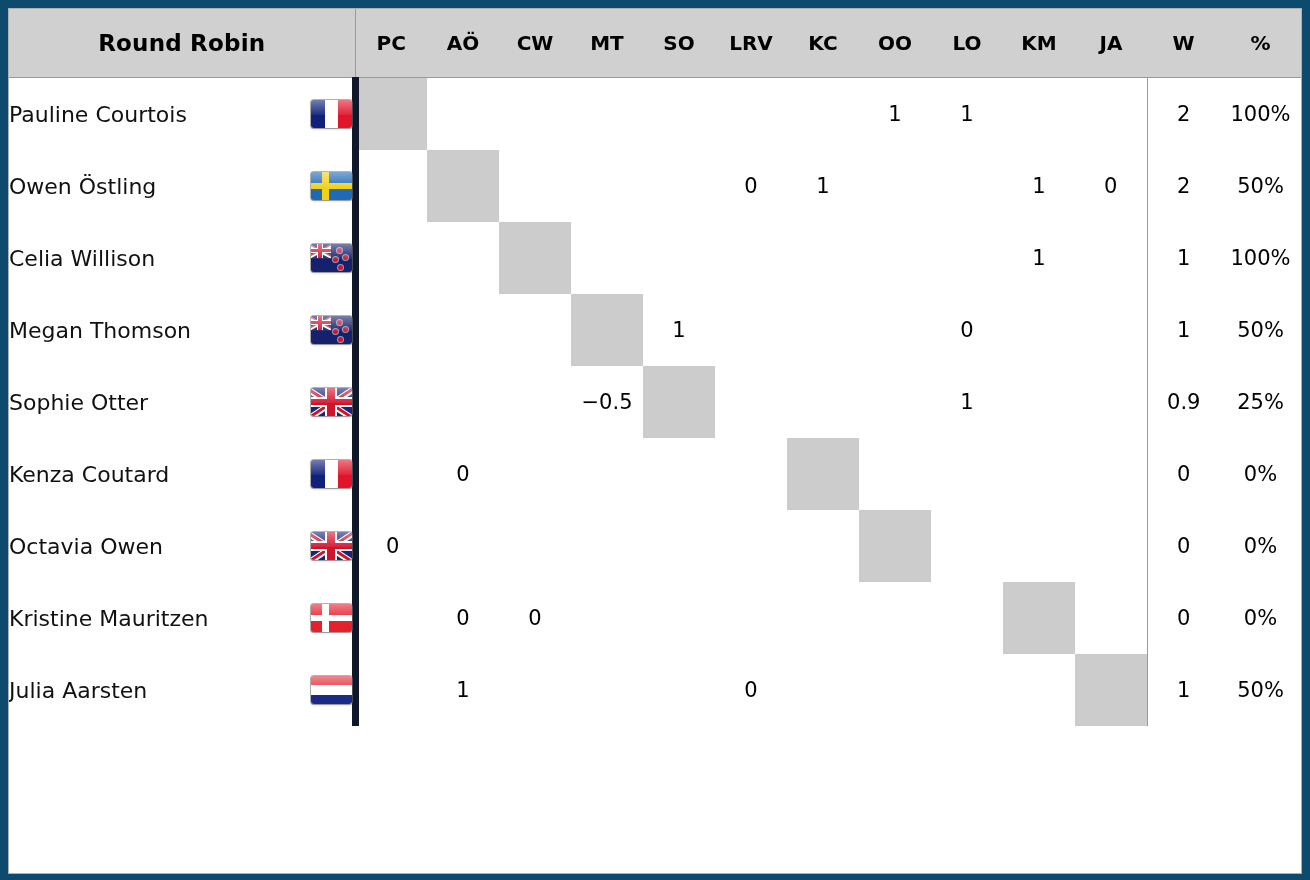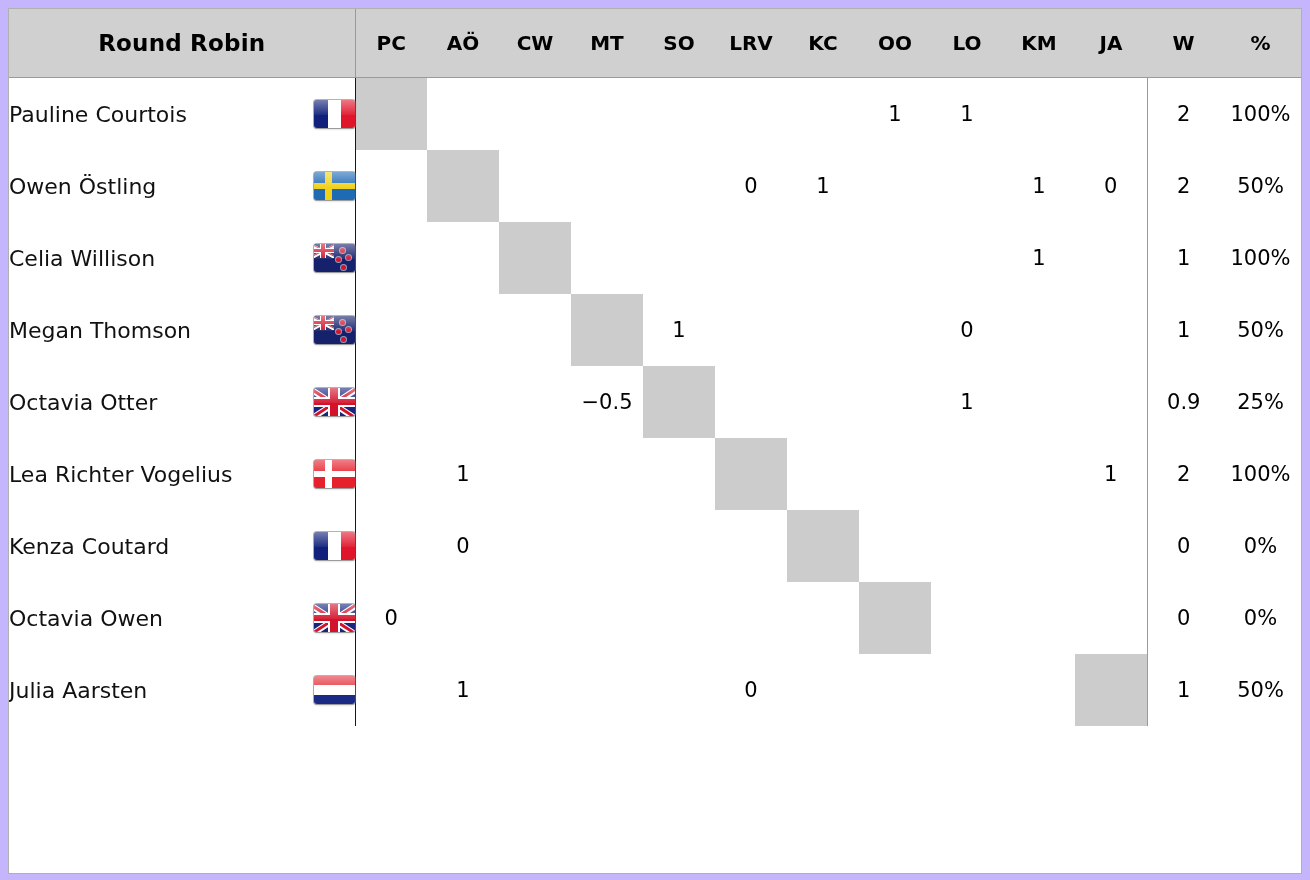--- a/index.html
+++ b/index.html
@@ -13,21 +13,21 @@
     font-family: "DejaVu Sans", "Liberation Sans", sans-serif;
     overflow: hidden;
   }
 
   #root {
     position: relative;
     width: 1310px;
     height: 880px;
     box-sizing: border-box;
     padding: 8px 8px 6px 8px;
-    background: #c4b5fd;
+    background: #0c4a6e;
   }
 
   .table-wrap {
     position: relative;
     width: 1294px;
     height: 866px;
     box-sizing: border-box;
     border: 1px solid #b0b0b0;
     background: #ffffff;
     overflow: hidden;
@@ -68,21 +68,21 @@
   table.rr tbody td {
     height: 72px;
     padding: 0;
     vertical-align: middle;
     background: #ffffff;
     font-size: 21px;
     color: #000000;
   }
 
   td.c-name {
-    border-right: 1px solid #0f172a;
+    border-right: 7px solid #0f172a;
     padding: 0 14px 0 20px;
   }
   td.c-name .name-row {
     display: flex;
     align-items: center;
     justify-content: space-between;
     width: 100%;
   }
   .player-name {
     font-size: 22px;
@@ -384,21 +384,21 @@
             <td class="c-cell"></td>
             <td class="c-cell">0</td>
             <td class="c-cell"></td>
             <td class="c-cell"></td>
             <td class="c-tail first-tail">1</td>
             <td class="c-tail">50%</td>
           </tr>
           <tr>
             <td class="c-name">
               <div class="name-row">
-                <span class="player-name">Octavia Otter</span>
+                <span class="player-name">Sophie Otter</span>
                 <span class="flag gb">
                   <i class="dw1"></i>
                   <i class="dw2"></i>
                   <i class="dr1"></i>
                   <i class="dr2"></i>
                   <i class="cw-h"></i>
                   <i class="cw-v"></i>
                   <i class="cr-h"></i>
                   <i class="cr-v"></i>
                   <span class="gloss"></span>
@@ -411,43 +411,20 @@
             <td class="c-cell">−0.5</td>
             <td class="c-cell diag"></td>
             <td class="c-cell"></td>
             <td class="c-cell"></td>
             <td class="c-cell"></td>
             <td class="c-cell">1</td>
             <td class="c-cell"></td>
             <td class="c-cell"></td>
             <td class="c-tail first-tail">0.9</td>
             <td class="c-tail">25%</td>
-          </tr>
-          <tr>
-            <td class="c-name">
-              <div class="name-row">
-                <span class="player-name">Lea Richter Vogelius</span>
-                <span class="flag dk">
-                  <span class="gloss"></span>
-                </span>
-              </div>
-            </td>
-            <td class="c-cell"></td>
-            <td class="c-cell">1</td>
-            <td class="c-cell"></td>
-            <td class="c-cell"></td>
-            <td class="c-cell"></td>
-            <td class="c-cell diag"></td>
-            <td class="c-cell"></td>
-            <td class="c-cell"></td>
-            <td class="c-cell"></td>
-            <td class="c-cell"></td>
-            <td class="c-cell">1</td>
-            <td class="c-tail first-tail">2</td>
-            <td class="c-tail">100%</td>
           </tr>
           <tr>
             <td class="c-name">
               <div class="name-row">
                 <span class="player-name">Kenza Coutard</span>
                 <span class="flag fr">
                   <span class="gloss"></span>
                 </span>
               </div>
             </td>
@@ -492,20 +469,43 @@
             <td class="c-cell diag"></td>
             <td class="c-cell"></td>
             <td class="c-cell"></td>
             <td class="c-cell"></td>
             <td class="c-tail first-tail">0</td>
             <td class="c-tail">0%</td>
           </tr>
           <tr>
             <td class="c-name">
               <div class="name-row">
+                <span class="player-name">Kristine Mauritzen</span>
+                <span class="flag dk">
+                  <span class="gloss"></span>
+                </span>
+              </div>
+            </td>
+            <td class="c-cell"></td>
+            <td class="c-cell">0</td>
+            <td class="c-cell">0</td>
+            <td class="c-cell"></td>
+            <td class="c-cell"></td>
+            <td class="c-cell"></td>
+            <td class="c-cell"></td>
+            <td class="c-cell"></td>
+            <td class="c-cell"></td>
+            <td class="c-cell diag"></td>
+            <td class="c-cell"></td>
+            <td class="c-tail first-tail">0</td>
+            <td class="c-tail">0%</td>
+          </tr>
+          <tr>
+            <td class="c-name">
+              <div class="name-row">
                 <span class="player-name">Julia Aarsten</span>
                 <span class="flag nl">
                   <span class="gloss"></span>
                 </span>
               </div>
             </td>
             <td class="c-cell"></td>
             <td class="c-cell">1</td>
             <td class="c-cell"></td>
             <td class="c-cell"></td>

